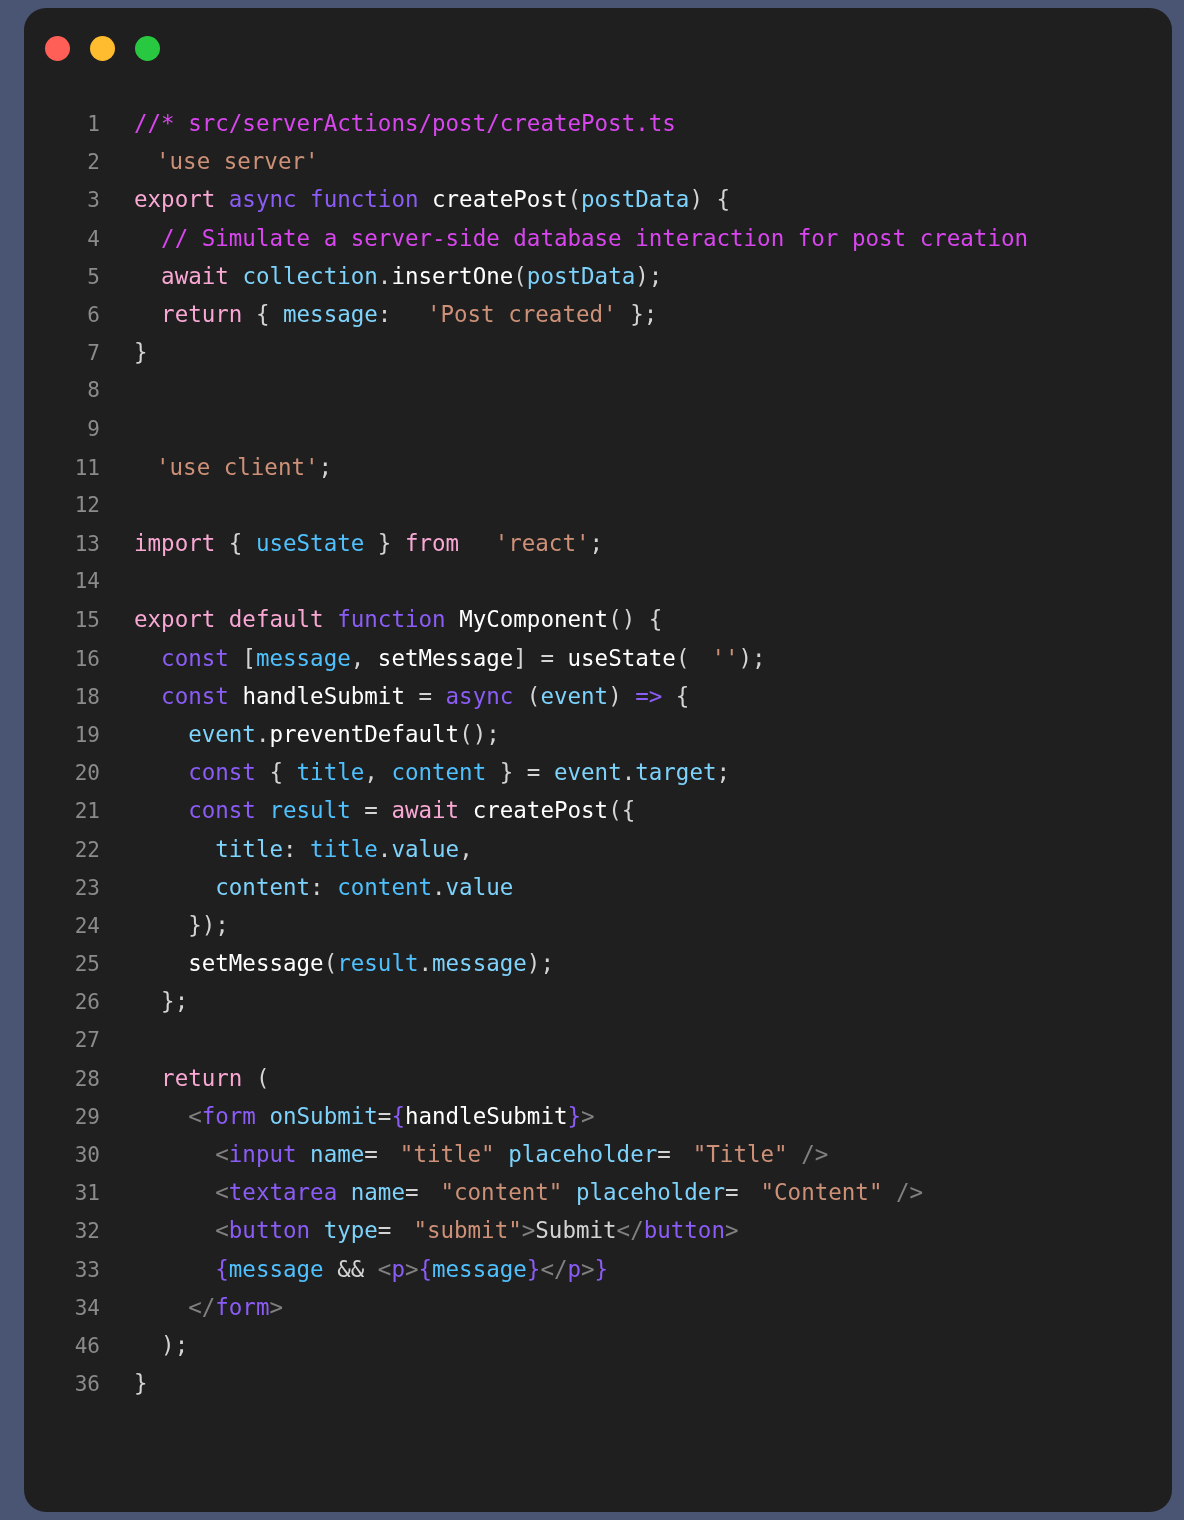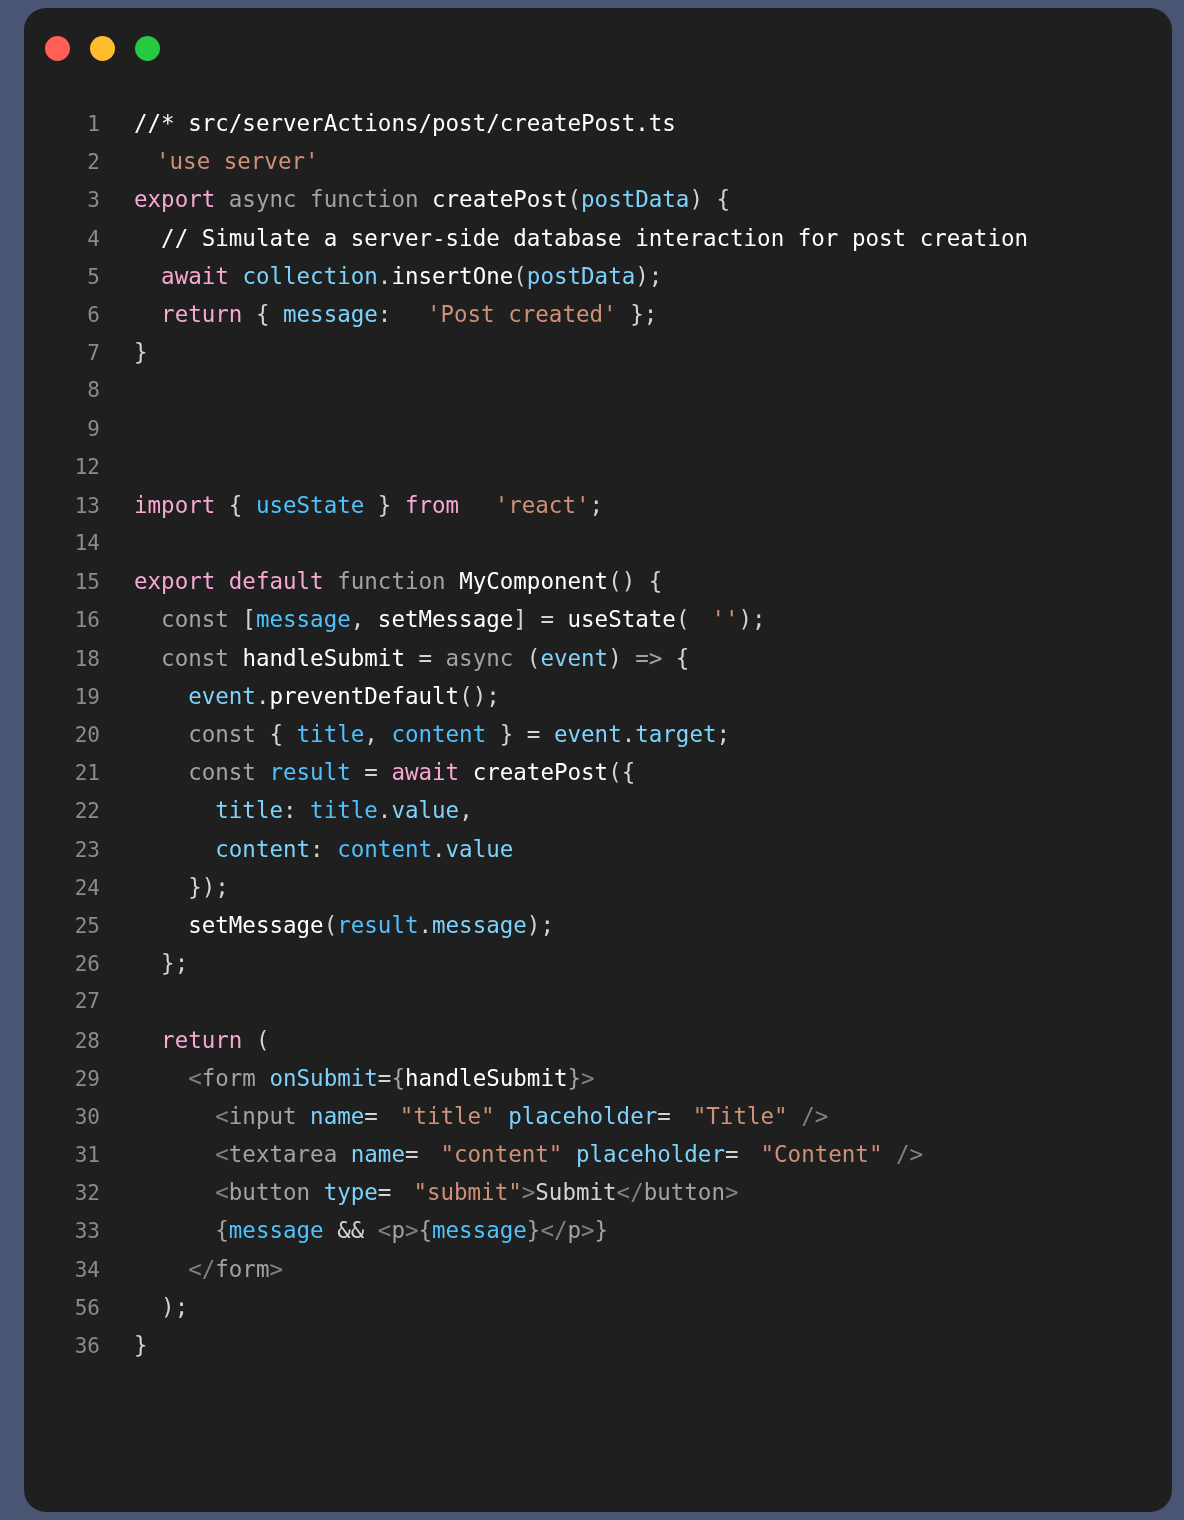--- a/index.html
+++ b/index.html
@@ -91,24 +91,24 @@
   .code {
     padding-left: 34px;
     font-size: 22.5px;
     letter-spacing: 0px;
     color: #d4d4d4;
     font-family: "DejaVu Sans Mono", "Liberation Mono", monospace;
     white-space: pre;
   }
 
   
-  .t-com  { color: #ffffff; }  
+  .t-com  { color: #d946ef; }  
   .t-str  { color: #ce9178; margin-left: 22px; }  
   .t-kw   { color: #f9a8d4; }  
-  .t-blu  { color: #a3a3a3; }  
+  .t-blu  { color: #8b5cf6; }  
   .t-fn   { color: #ffffff; }  
   .t-var  { color: #7dd3fc; }  
   .t-def  { color: #d4d4d4; }  
   .t-brk  { color: #808080; }  
   .t-hil  { color: #4fc1ff; }  
 </style>
 </head>
 <body>
 
 <div id="app-root">
@@ -126,20 +126,21 @@
     <div class="code-body" id="code-body">
         <div class="code-line"><div class="ln">1</div><div class="code"><span class="t-com">//* src/serverActions/post/createPost.ts</span></div></div>
         <div class="code-line"><div class="ln">2</div><div class="code"><span class="t-str">'use server'</span></div></div>
         <div class="code-line"><div class="ln">3</div><div class="code"><span class="t-kw">export</span><span class="t-def"> </span><span class="t-blu">async</span><span class="t-def"> </span><span class="t-blu">function</span><span class="t-def"> </span><span class="t-fn">createPost</span><span class="t-def">(</span><span class="t-var">postData</span><span class="t-def">) {</span></div></div>
         <div class="code-line"><div class="ln">4</div><div class="code"><span class="t-com">  // Simulate a server-side database interaction for post creation</span></div></div>
         <div class="code-line"><div class="ln">5</div><div class="code"><span class="t-def">  </span><span class="t-kw">await</span><span class="t-def"> </span><span class="t-var">collection</span><span class="t-def">.</span><span class="t-fn">insertOne</span><span class="t-def">(</span><span class="t-var">postData</span><span class="t-def">);</span></div></div>
         <div class="code-line"><div class="ln">6</div><div class="code"><span class="t-def">  </span><span class="t-kw">return</span><span class="t-def"> { </span><span class="t-var">message</span><span class="t-def">: </span><span class="t-str">'Post created'</span><span class="t-def"> };</span></div></div>
         <div class="code-line"><div class="ln">7</div><div class="code"><span class="t-def">}</span></div></div>
         <div class="code-line"><div class="ln">8</div><div class="code"><span class="t-def"></span></div></div>
         <div class="code-line"><div class="ln">9</div><div class="code"><span class="t-def"></span></div></div>
+        <div class="code-line"><div class="ln">11</div><div class="code"><span class="t-str">'use client'</span><span class="t-def">;</span></div></div>
         <div class="code-line"><div class="ln">12</div><div class="code"><span class="t-def"></span></div></div>
         <div class="code-line"><div class="ln">13</div><div class="code"><span class="t-kw">import</span><span class="t-def"> { </span><span class="t-hil">useState</span><span class="t-def"> } </span><span class="t-kw">from</span><span class="t-def"> </span><span class="t-str">'react'</span><span class="t-def">;</span></div></div>
         <div class="code-line"><div class="ln">14</div><div class="code"><span class="t-def"></span></div></div>
         <div class="code-line"><div class="ln">15</div><div class="code"><span class="t-kw">export</span><span class="t-def"> </span><span class="t-kw">default</span><span class="t-def"> </span><span class="t-blu">function</span><span class="t-def"> </span><span class="t-fn">MyComponent</span><span class="t-def">() {</span></div></div>
         <div class="code-line"><div class="ln">16</div><div class="code"><span class="t-def">  </span><span class="t-blu">const</span><span class="t-def"> [</span><span class="t-hil">message</span><span class="t-def">, </span><span class="t-fn">setMessage</span><span class="t-def">] = </span><span class="t-fn">useState</span><span class="t-def">(</span><span class="t-str">''</span><span class="t-def">);</span></div></div>
         <div class="code-line"><div class="ln">18</div><div class="code"><span class="t-def">  </span><span class="t-blu">const</span><span class="t-def"> </span><span class="t-fn">handleSubmit</span><span class="t-def"> = </span><span class="t-blu">async</span><span class="t-def"> (</span><span class="t-var">event</span><span class="t-def">) </span><span class="t-blu">=&gt;</span><span class="t-def"> {</span></div></div>
         <div class="code-line"><div class="ln">19</div><div class="code"><span class="t-def">    </span><span class="t-var">event</span><span class="t-def">.</span><span class="t-fn">preventDefault</span><span class="t-def">();</span></div></div>
         <div class="code-line"><div class="ln">20</div><div class="code"><span class="t-def">    </span><span class="t-blu">const</span><span class="t-def"> { </span><span class="t-hil">title</span><span class="t-def">, </span><span class="t-hil">content</span><span class="t-def"> } = </span><span class="t-var">event</span><span class="t-def">.</span><span class="t-var">target</span><span class="t-def">;</span></div></div>
         <div class="code-line"><div class="ln">21</div><div class="code"><span class="t-def">    </span><span class="t-blu">const</span><span class="t-def"> </span><span class="t-hil">result</span><span class="t-def"> = </span><span class="t-kw">await</span><span class="t-def"> </span><span class="t-fn">createPost</span><span class="t-def">({</span></div></div>
         <div class="code-line"><div class="ln">22</div><div class="code"><span class="t-def">      </span><span class="t-var">title</span><span class="t-def">: </span><span class="t-hil">title</span><span class="t-def">.</span><span class="t-var">value</span><span class="t-def">,</span></div></div>
@@ -148,19 +149,19 @@
         <div class="code-line"><div class="ln">25</div><div class="code"><span class="t-def">    </span><span class="t-fn">setMessage</span><span class="t-def">(</span><span class="t-hil">result</span><span class="t-def">.</span><span class="t-var">message</span><span class="t-def">);</span></div></div>
         <div class="code-line"><div class="ln">26</div><div class="code"><span class="t-def">  };</span></div></div>
         <div class="code-line"><div class="ln">27</div><div class="code"><span class="t-def"></span></div></div>
         <div class="code-line"><div class="ln">28</div><div class="code"><span class="t-def">  </span><span class="t-kw">return</span><span class="t-def"> (</span></div></div>
         <div class="code-line"><div class="ln">29</div><div class="code"><span class="t-def">    </span><span class="t-brk">&lt;</span><span class="t-blu">form</span><span class="t-def"> </span><span class="t-var">onSubmit</span><span class="t-def">=</span><span class="t-blu">{</span><span class="t-fn">handleSubmit</span><span class="t-blu">}</span><span class="t-brk">&gt;</span></div></div>
         <div class="code-line"><div class="ln">30</div><div class="code"><span class="t-def">      </span><span class="t-brk">&lt;</span><span class="t-blu">input</span><span class="t-def"> </span><span class="t-var">name</span><span class="t-def">=</span><span class="t-str">"title"</span><span class="t-def"> </span><span class="t-var">placeholder</span><span class="t-def">=</span><span class="t-str">"Title"</span><span class="t-def"> </span><span class="t-brk">/&gt;</span></div></div>
         <div class="code-line"><div class="ln">31</div><div class="code"><span class="t-def">      </span><span class="t-brk">&lt;</span><span class="t-blu">textarea</span><span class="t-def"> </span><span class="t-var">name</span><span class="t-def">=</span><span class="t-str">"content"</span><span class="t-def"> </span><span class="t-var">placeholder</span><span class="t-def">=</span><span class="t-str">"Content"</span><span class="t-def"> </span><span class="t-brk">/&gt;</span></div></div>
         <div class="code-line"><div class="ln">32</div><div class="code"><span class="t-def">      </span><span class="t-brk">&lt;</span><span class="t-blu">button</span><span class="t-def"> </span><span class="t-var">type</span><span class="t-def">=</span><span class="t-str">"submit"</span><span class="t-brk">&gt;</span><span class="t-def">Submit</span><span class="t-brk">&lt;/</span><span class="t-blu">button</span><span class="t-brk">&gt;</span></div></div>
         <div class="code-line"><div class="ln">33</div><div class="code"><span class="t-def">      </span><span class="t-blu">{</span><span class="t-hil">message</span><span class="t-def"> </span><span class="t-def">&amp;&amp;</span><span class="t-def"> </span><span class="t-brk">&lt;</span><span class="t-blu">p</span><span class="t-brk">&gt;</span><span class="t-blu">{</span><span class="t-hil">message</span><span class="t-blu">}</span><span class="t-brk">&lt;/</span><span class="t-blu">p</span><span class="t-brk">&gt;</span><span class="t-blu">}</span></div></div>
         <div class="code-line"><div class="ln">34</div><div class="code"><span class="t-def">    </span><span class="t-brk">&lt;/</span><span class="t-blu">form</span><span class="t-brk">&gt;</span></div></div>
-        <div class="code-line"><div class="ln">56</div><div class="code"><span class="t-def">  );</span></div></div>
+        <div class="code-line"><div class="ln">46</div><div class="code"><span class="t-def">  );</span></div></div>
         <div class="code-line"><div class="ln">36</div><div class="code"><span class="t-def">}</span></div></div>
       </div>
 
   </div>
 
 </div>
 
 </body></html>

